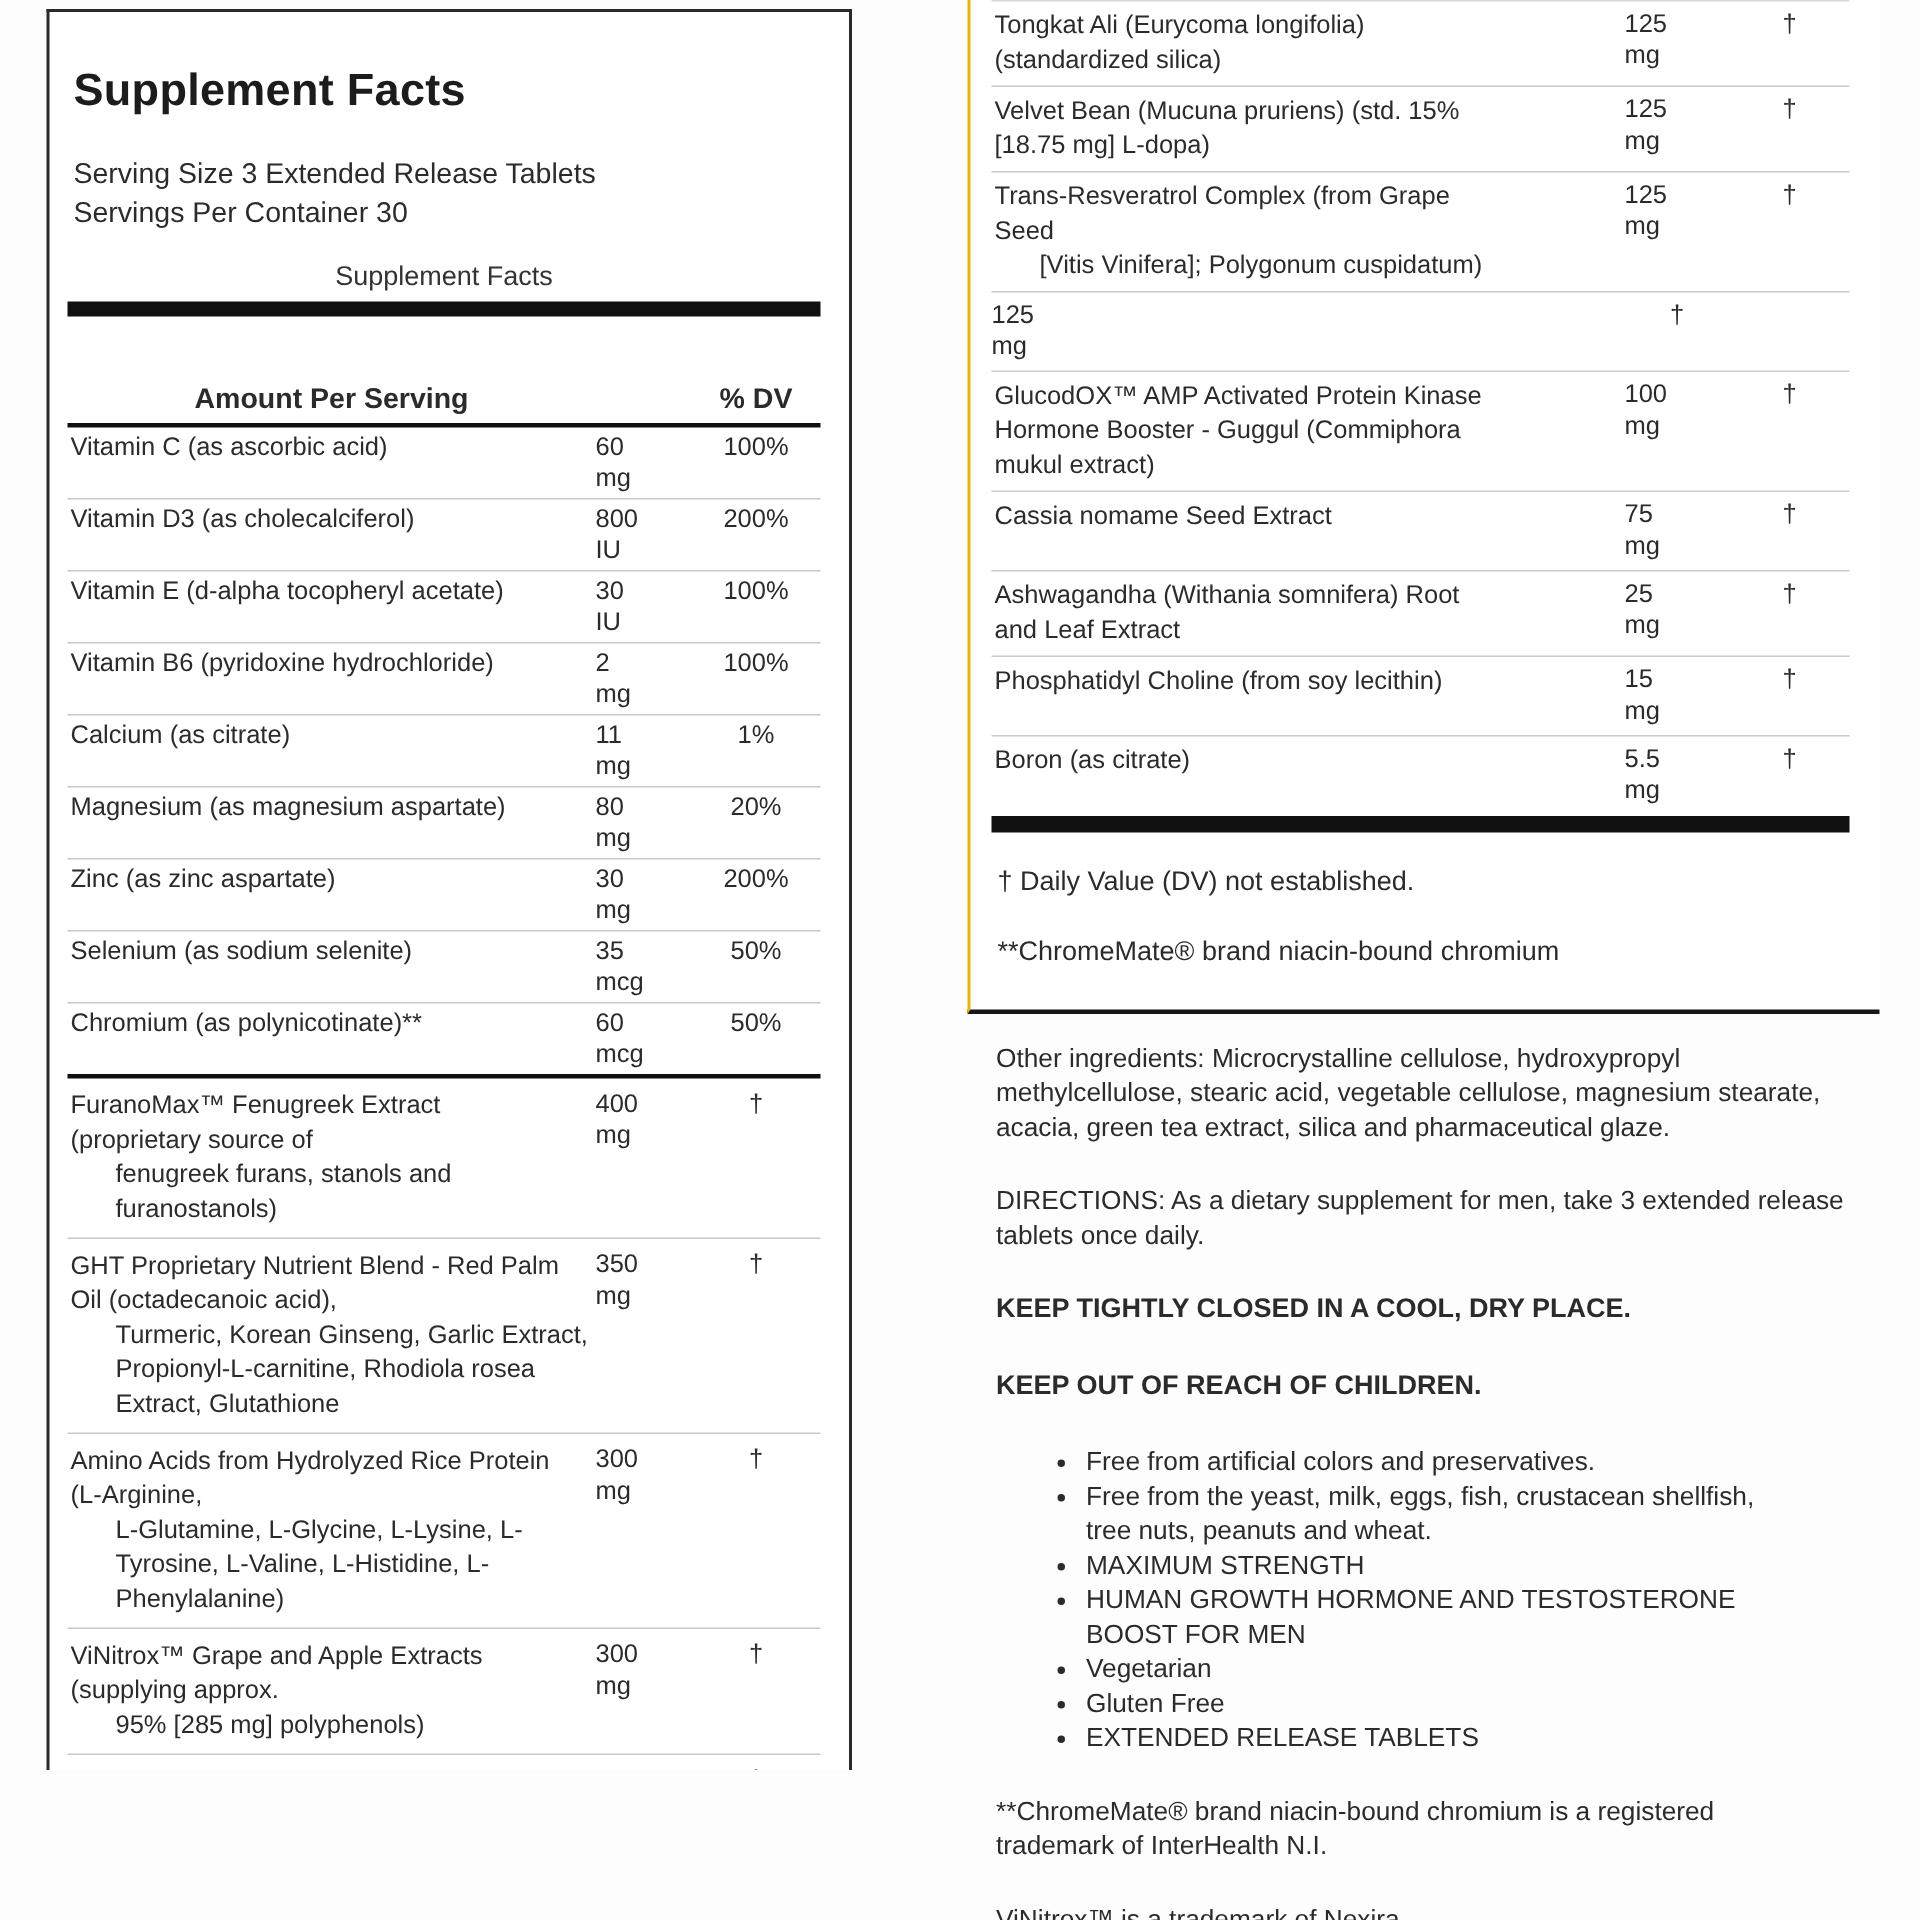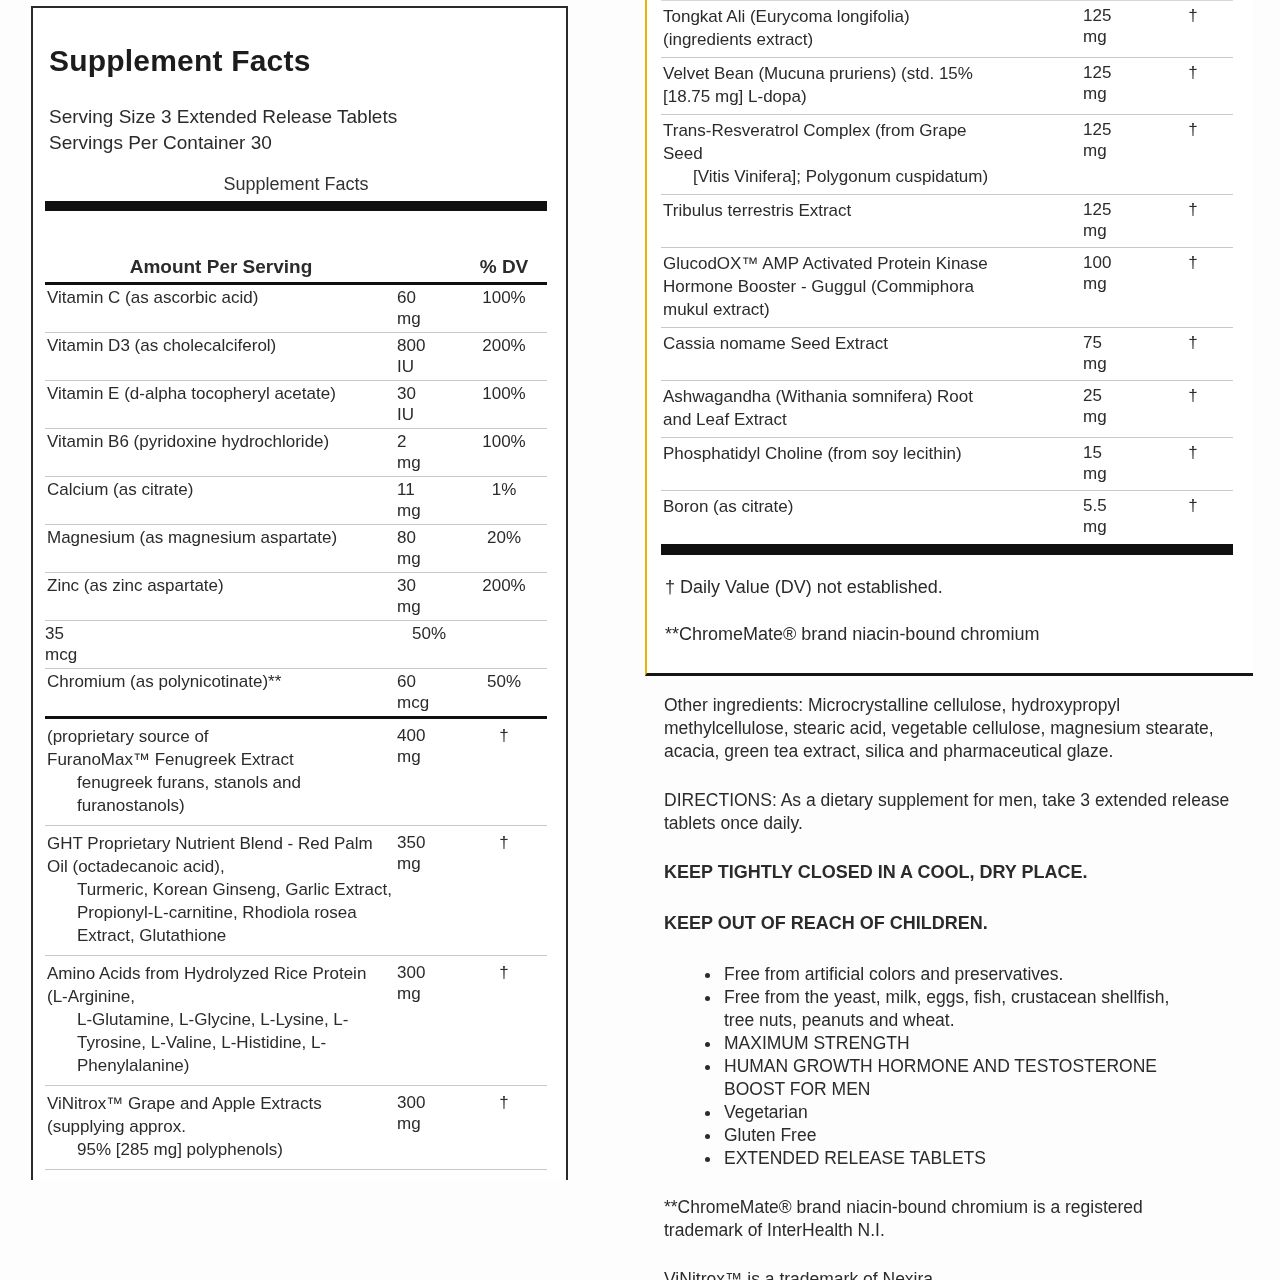--- a/index.html
+++ b/index.html
@@ -141,20 +141,23 @@
           <div class="cname">
             <div class="ln">Zinc (as zinc aspartate)</div>
           </div>
           <div class="camt">
             <div>30</div>
             <div>mg</div>
           </div>
           <div class="cdv">200%</div>
         </div>
         <div class="trow">
+          <div class="cname">
+            <div class="ln">Selenium (as sodium selenite)</div>
+          </div>
           <div class="camt">
             <div>35</div>
             <div>mcg</div>
           </div>
           <div class="cdv">50%</div>
         </div>
         <div class="trow">
           <div class="cname">
             <div class="ln">Chromium (as polynicotinate)**</div>
           </div>
@@ -162,22 +165,22 @@
             <div>60</div>
             <div>mcg</div>
           </div>
           <div class="cdv">50%</div>
         </div>
       </div>
     <div class="divider-mid"></div>
     <div id="rows-left-blends" class="blends">
         <div class="trow first">
           <div class="cname">
+            <div class="ln">FuranoMax™ Fenugreek Extract</div>
             <div class="ln">(proprietary source of</div>
-            <div class="ln">FuranoMax™ Fenugreek Extract</div>
             <div class="ln ind">fenugreek furans, stanols and</div>
             <div class="ln ind">furanostanols)</div>
           </div>
           <div class="camt">
             <div>400</div>
             <div>mg</div>
           </div>
           <div class="cdv">†</div>
         </div>
         <div class="trow">
@@ -231,21 +234,21 @@
           <div class="cdv">†</div>
         </div>
       </div>
   </section>
 
   <section class="panel panel-right">
     <div id="rows-right">
         <div class="trow first">
           <div class="cname">
             <div class="ln">Tongkat Ali (Eurycoma longifolia)</div>
-            <div class="ln">(ingredients extract)</div>
+            <div class="ln">(standardized silica)</div>
           </div>
           <div class="camt">
             <div>125</div>
             <div>mg</div>
           </div>
           <div class="cdv">†</div>
         </div>
         <div class="trow">
           <div class="cname">
             <div class="ln">Velvet Bean (Mucuna pruriens) (std. 15%</div>
@@ -263,23 +266,20 @@
             <div class="ln">Seed</div>
             <div class="ln ind">[Vitis Vinifera]; Polygonum cuspidatum)</div>
           </div>
           <div class="camt">
             <div>125</div>
             <div>mg</div>
           </div>
           <div class="cdv">†</div>
         </div>
         <div class="trow">
-          <div class="cname">
-            <div class="ln">Tribulus terrestris Extract</div>
-          </div>
           <div class="camt">
             <div>125</div>
             <div>mg</div>
           </div>
           <div class="cdv">†</div>
         </div>
         <div class="trow">
           <div class="cname">
             <div class="ln">GlucodOX™ AMP Activated Protein Kinase</div>
             <div class="ln">Hormone Booster - Guggul (Commiphora</div>

